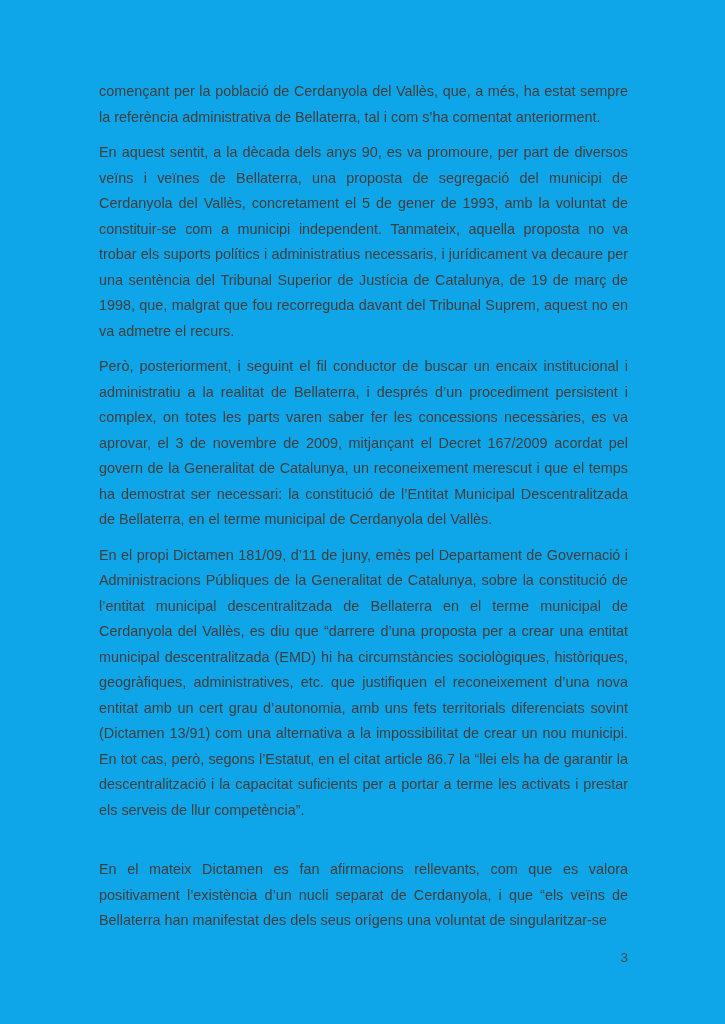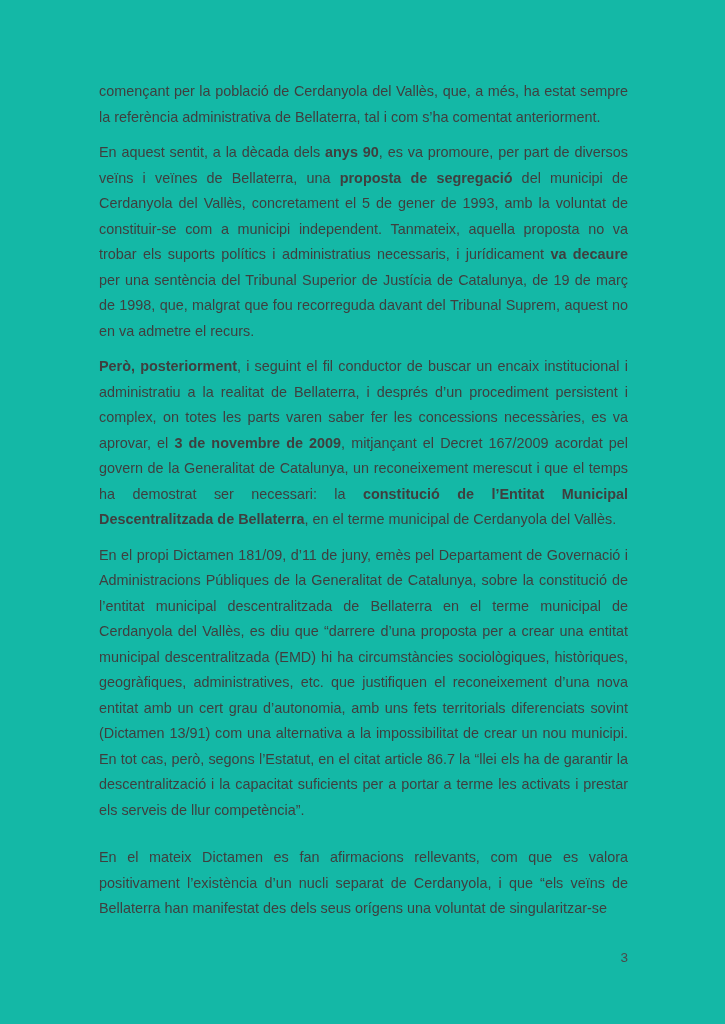--- a/index.html
+++ b/index.html
@@ -4,42 +4,42 @@
 <style>
   html, body {
     margin: 0;
     padding: 0;
     background: #ffffff;
   }
   .page {
     position: relative;
     width: 725px;
     height: 1024px;
-    background: #14b8a6;
+    background: #0ea5e9;
     overflow: hidden;
     font-family: "Liberation Sans", sans-serif;
     color: #3f3f3f;
   }
   .content {
     position: absolute;
     left: 99px;
     top: 79px;
     width: 529px;
     text-align: justify;
     font-size: 14.4px;
     line-height: 25.5px;
   }
   .content p {
     margin: 0 0 10px 0;
   }
   .content p.spaced {
-    margin-top: 22px;
+    margin-top: 34px;
   }
   .run { font-weight: normal; font-style: normal; }
-  .run.bold { font-weight: bold; }
+  .run.bold { font-weight: normal; }
   .run.italic { }
   .page-number {
     position: absolute;
     top: 949px;
     right: 97px;
     font-size: 13.5px;
     line-height: 18px;
     color: #4a4a4a;
     text-align: right;
   }

